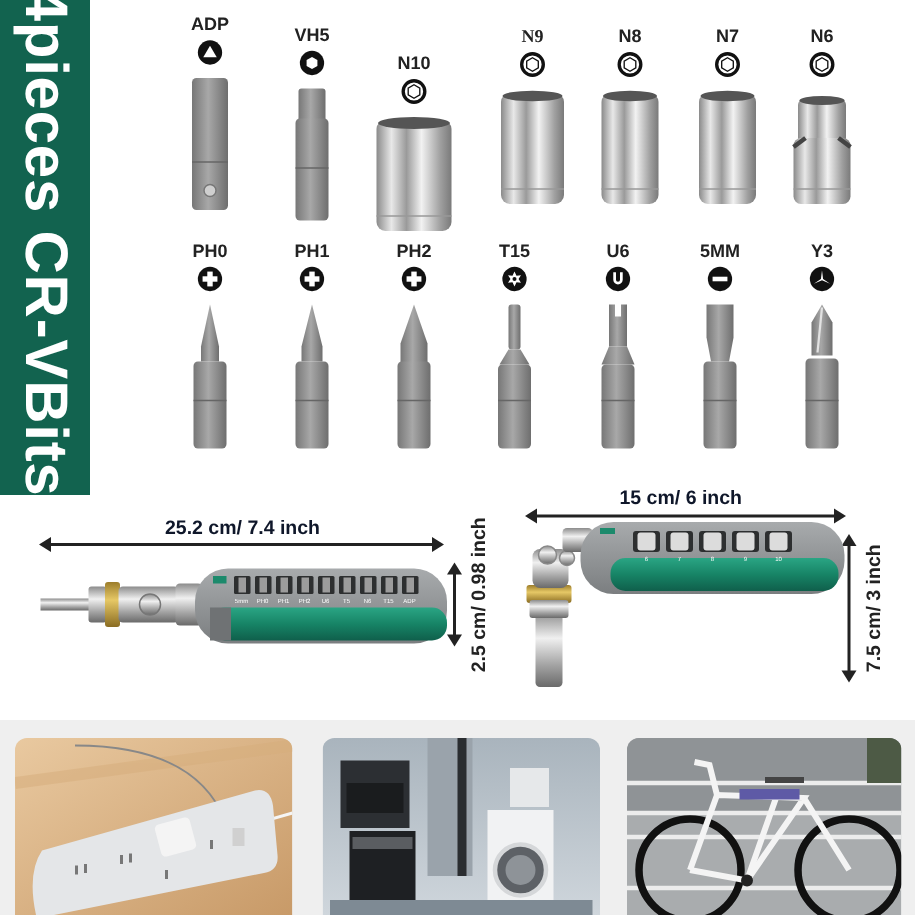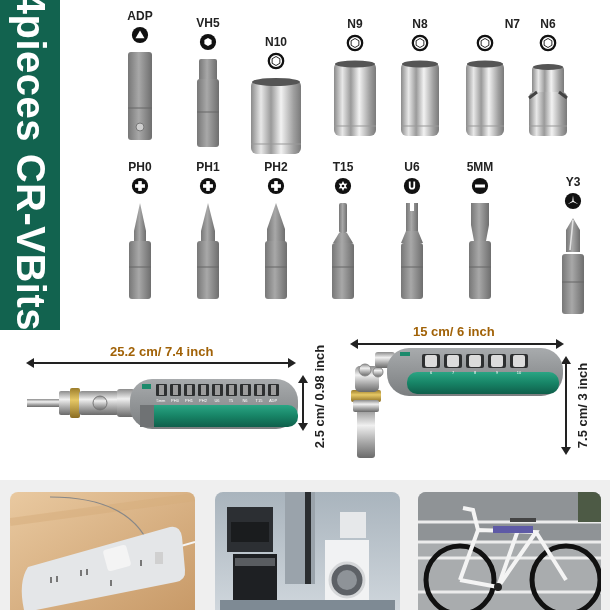--- a/index.html
+++ b/index.html
@@ -7,21 +7,21 @@
   body { position: relative; font-family: "Liberation Sans", sans-serif; color: #1a1a1a; }
 
   .banner { position: absolute; left: 0; top: 0; width: 60px; height: 330px; background: #12634f; overflow: hidden; }
   .banner-text { position: absolute; left: 30px; top: 150px; transform: translate(-50%, -50%) rotate(90deg); white-space: nowrap; color: #fff; font-weight: bold; font-size: 40px; letter-spacing: 0.5px; }
 
   .bit-cell { position: absolute; width: 70px; text-align: center; }
   .bit-label { font-size: 12px; font-weight: bold; color: #222; display: block; line-height: 14px; }
   .bit-icon { width: 18px; height: 18px; margin: 3px auto 0; display: block; }
   .bit-img { margin: 6px auto 0; display: block; }
 
-  .dim-label { position: absolute; font-size: 13px; font-weight: bold; color: #a16207; white-space: nowrap; }
+  .dim-label { position: absolute; font-size: 13px; font-weight: bold; color: #0f172a; white-space: nowrap; }
   .dim-vert { position: absolute; font-size: 13px; font-weight: bold; color: #222; white-space: nowrap; transform: rotate(-90deg); transform-origin: center; }
   .arrow-h { position: absolute; height: 2px; background: #222; }
   .arrow-h::before, .arrow-h::after { content: ""; position: absolute; top: -4px; border-top: 5px solid transparent; border-bottom: 5px solid transparent; }
   .arrow-h::before { left: -2px; border-right: 8px solid #222; }
   .arrow-h::after { right: -2px; border-left: 8px solid #222; }
   .arrow-v { position: absolute; width: 2px; background: #222; }
   .arrow-v::before, .arrow-v::after { content: ""; position: absolute; left: -4px; border-left: 5px solid transparent; border-right: 5px solid transparent; }
   .arrow-v::before { top: -2px; border-bottom: 8px solid #222; }
   .arrow-v::after { bottom: -2px; border-top: 8px solid #222; }
 
@@ -84,21 +84,21 @@
           <stop offset="0.85" stop-color="#a0a0a0"></stop>
           <stop offset="1" stop-color="#7a7a7a"></stop>
         </linearGradient>
       </defs>
     <rect x="2" y="4" width="50" height="74" rx="6" fill="url(#sg)"></rect>
     <ellipse cx="27" cy="6" rx="24" ry="4" fill="#555"></ellipse>
     <line x1="2" y1="68" x2="52" y2="68" stroke="#999"></line>
   </svg>
 </div>
 
-<div class="bit-cell" style="left:320px; top:17px;">
+<div class="bit-cell" style="left:320px; top:17px;font-family:Liberation Serif, serif;">
   <span class="bit-label">N9</span>
   <svg class="bit-icon" viewBox="0 0 20 20">
       <circle cx="10" cy="10" r="8" fill="none" stroke="#111" stroke-width="2.5"></circle>
       <polygon points="10,5 14.3,7.5 14.3,12.5 10,15 5.7,12.5 5.7,7.5" fill="none" stroke="#111" stroke-width="1"></polygon>
     </svg>
   <svg class="bit-img" width="46" height="80" viewBox="0 0 46 80">
     <rect x="2" y="4" width="42" height="74" rx="6" fill="url(#sg)"></rect>
     <ellipse cx="23" cy="6" rx="20" ry="3.5" fill="#555"></ellipse>
     <line x1="2" y1="68" x2="44" y2="68" stroke="#999"></line>
   </svg>
@@ -110,21 +110,21 @@
       <circle cx="10" cy="10" r="8" fill="none" stroke="#111" stroke-width="2.5"></circle>
       <polygon points="10,5 14.3,7.5 14.3,12.5 10,15 5.7,12.5 5.7,7.5" fill="none" stroke="#111" stroke-width="1"></polygon>
     </svg>
   <svg class="bit-img" width="42" height="80" viewBox="0 0 42 80">
     <rect x="2" y="4" width="38" height="74" rx="6" fill="url(#sg)"></rect>
     <ellipse cx="21" cy="6" rx="18" ry="3.5" fill="#555"></ellipse>
     <line x1="2" y1="68" x2="40" y2="68" stroke="#999"></line>
   </svg>
 </div>
 
-<div class="bit-cell" style="left:450px; top:17px;text-align:right;">
+<div class="bit-cell" style="left:450px; top:17px;">
   <span class="bit-label">N7</span>
   <svg class="bit-icon" viewBox="0 0 20 20">
       <circle cx="10" cy="10" r="8" fill="none" stroke="#111" stroke-width="2.5"></circle>
       <polygon points="10,5 14.3,7.5 14.3,12.5 10,15 5.7,12.5 5.7,7.5" fill="none" stroke="#111" stroke-width="1"></polygon>
     </svg>
   <svg class="bit-img" width="42" height="80" viewBox="0 0 42 80">
     <rect x="2" y="4" width="38" height="74" rx="6" fill="url(#sg)"></rect>
     <ellipse cx="21" cy="6" rx="18" ry="3.5" fill="#555"></ellipse>
     <line x1="2" y1="68" x2="40" y2="68" stroke="#999"></line>
   </svg>
@@ -222,21 +222,21 @@
       <circle cx="10" cy="10" r="9" fill="#111"></circle>
       <rect x="4.5" y="8.3" width="11" height="3.4" fill="#fff"></rect>
     </svg>
   <svg class="bit-img" width="30" height="100" viewBox="0 0 30 100">
     <path d="M6 2 L24 2 L24 24 L21 40 L9 40 L6 24 Z" fill="url(#gg)"></path>
     <rect x="4" y="40" width="22" height="58" rx="3" fill="url(#gg)"></rect>
     <line x1="4" y1="66" x2="26" y2="66" stroke="#666"></line>
   </svg>
 </div>
 
-<div class="bit-cell" style="left:538px; top:160px;margin-top:15px;">
+<div class="bit-cell" style="left:513px; top:160px;">
   <span class="bit-label">Y3</span>
   <svg class="bit-icon" viewBox="0 0 20 20">
       <circle cx="10" cy="10" r="9" fill="#111"></circle>
       <path d="M10 3.5 L10.8 10 L16 13.5 L10 11 L4 13.5 L9.2 10 Z" fill="#fff"></path>
     </svg>
   <svg class="bit-img" width="30" height="100" viewBox="0 0 30 100">
     <path d="M15 2 L22 14 L22 36 L8 36 L8 14 Z" fill="url(#gg)"></path>
     <line x1="15" y1="4" x2="12" y2="34" stroke="#e2e2e2" stroke-width="1.5"></line>
     <rect x="4" y="38" width="22" height="60" rx="3" fill="url(#gg)"></rect>
     <line x1="4" y1="66" x2="26" y2="66" stroke="#666"></line>

